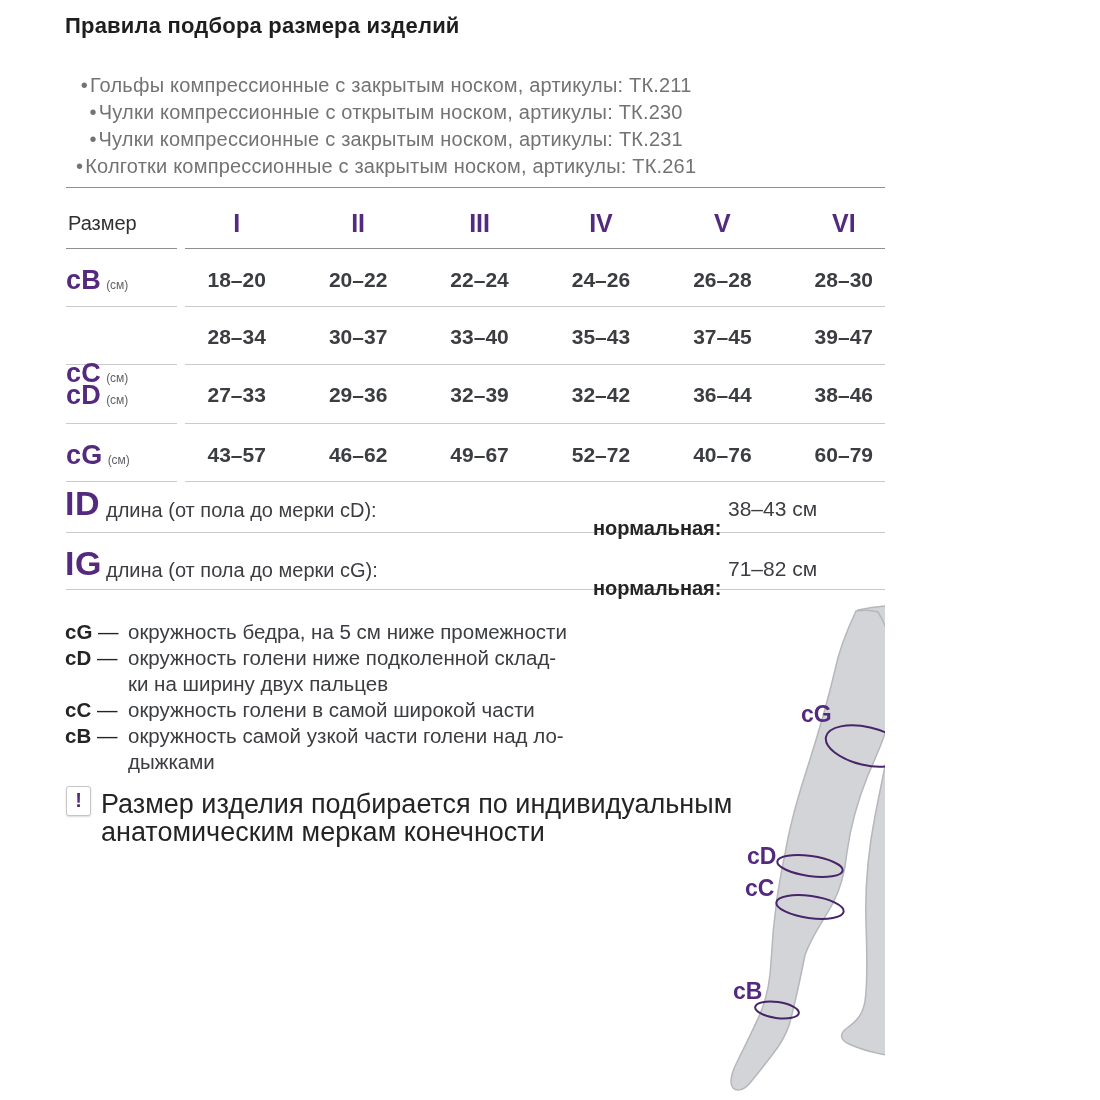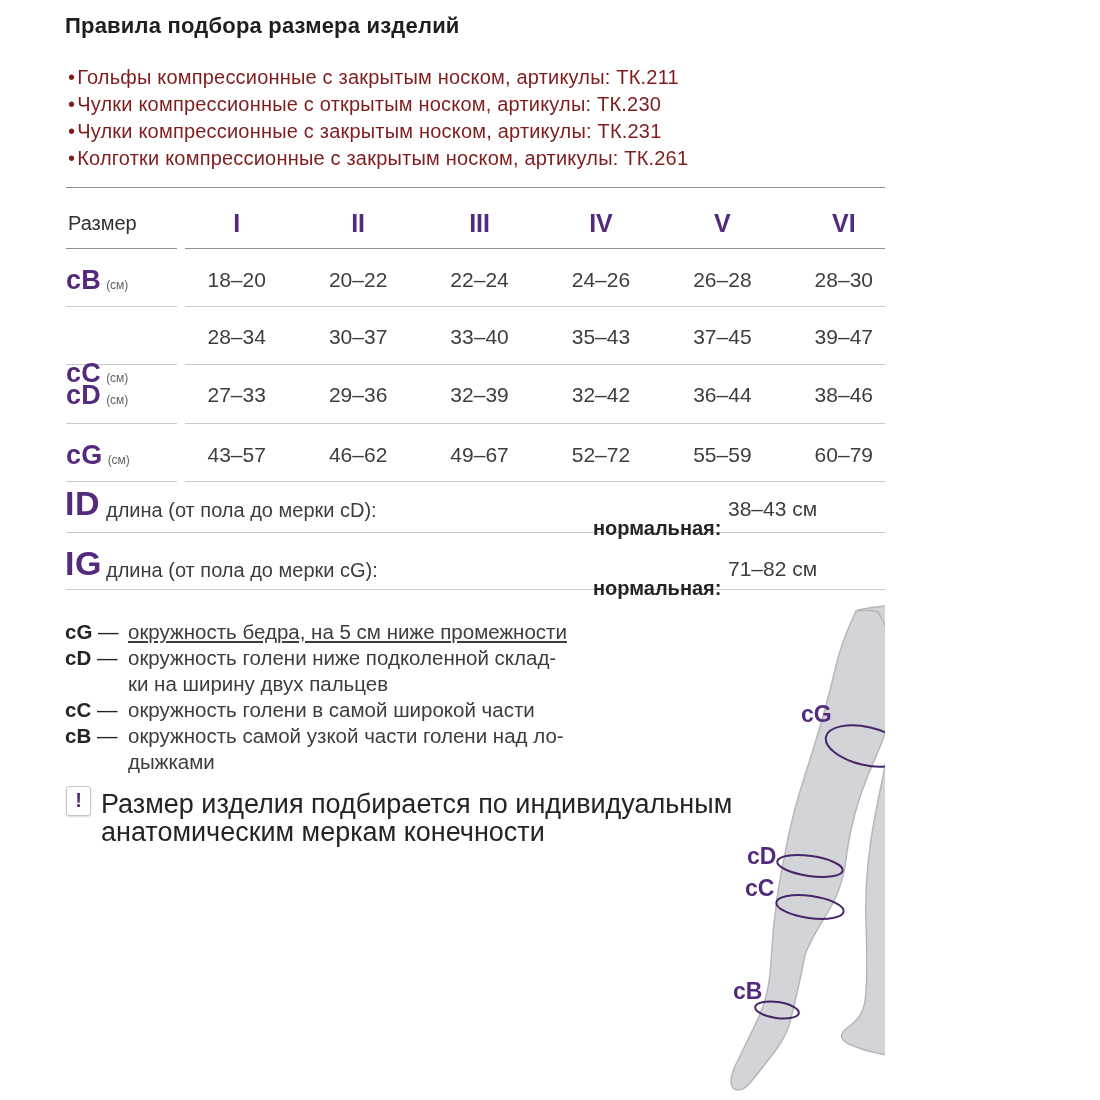--- a/index.html
+++ b/index.html
@@ -6,29 +6,29 @@
   .canvas{position:relative;width:885px;height:1100px;background:#ffffff;
           font-family:"Liberation Sans",sans-serif;overflow:hidden;}
 
   .hline{position:absolute;height:1px;}
   .hline.dark{background:#8e8e93;}
   .hline.light{background:#c9c9ce;}
 
   .title{position:absolute;left:65px;top:13px;font-size:22px;font-weight:bold;
          color:#1e1e1e;letter-spacing:.2px;}
 
-  .products{position:absolute;left:64px;top:60px;margin:4px;padding:0;list-style:none;
-            font-size:20px;line-height:27px;color:#7f1d1d;letter-spacing:.2px;}
+  .products{position:absolute;left:64px;top:60px;margin:12px;padding:0;list-style:none;
+            font-size:20px;line-height:27px;color:#737373;letter-spacing:.2px;text-align:center;}
   .products li{white-space:nowrap;}
   .products .blt{margin-right:2px;}
 
   .hdr-label{position:absolute;left:68px;top:209px;height:28px;line-height:28px;
              font-size:20px;color:#2f3033;}
   .cols{position:absolute;left:176px;width:850px;height:30px;display:flex;}
-  .cols .cell{flex:1;text-align:center;line-height:30px;}
+  .cols .cell{flex:1;text-align:center;line-height:30px;font-weight:bold;}
   .hdr-cols{top:208px;}
   .hdr-cols .cell{font-size:25px;font-weight:bold;color:#542a7e;}
 
   .row-label{position:absolute;left:66px;height:30px;line-height:30px;white-space:nowrap;}
   .row-label b{font-size:27px;color:#542a7e;letter-spacing:.3px;}
   .row-label .unit{font-size:12px;color:#606266;margin-left:5px;}
   .val-cols .cell{font-size:21px;color:#3b3d41;}
 
   .len-big{position:absolute;left:65px;font-size:34px;line-height:34px;font-weight:bold;
            color:#542a7e;letter-spacing:.5px;}
@@ -137,36 +137,36 @@
   </div>
 
   <div class="row-label" style="top:440px;">
     <b>cG</b><span class="unit">(см)</span>
   </div>
   <div class="cols val-cols" style="top:440px;">
     <div class="cell">43–57</div>
     <div class="cell">46–62</div>
     <div class="cell">49–67</div>
     <div class="cell">52–72</div>
-    <div class="cell">55–59</div>
+    <div class="cell">40–76</div>
     <div class="cell">60–79</div>
     <div class="cell">64–82</div>
   </div>
 
   <div class="len-big" style="top:486px;">ID</div>
   <div class="len-desc" style="top:498px;">длина (от пола до мерки cD):</div>
   <div class="len-norm" style="top:498px;">нормальная:</div>
   <div class="len-val" style="top:497px;">38–43 см</div>
 
   <div class="len-big" style="top:546px;">IG</div>
   <div class="len-desc" style="top:558px;">длина (от пола до мерки cG):</div>
   <div class="len-norm" style="top:558px;">нормальная:</div>
   <div class="len-val" style="top:557px;">71–82 см</div>
 
-  <div class="legend-item" style="top:619px;text-decoration:underline;">
+  <div class="legend-item" style="top:619px;">
     <span class="leg-key"><b>cG</b> <span>—</span></span>
     <span class="leg-line">окружность бедра, на 5 см ниже промежности</span>
   </div>
   <div class="legend-item" style="top:645px;">
     <span class="leg-key"><b>cD</b> <span>—</span></span>
     <span class="leg-line">окружность голени ниже подколенной склад-</span>
     <span class="leg-line">ки на ширину двух пальцев</span>
   </div>
   <div class="legend-item" style="top:697px;">
     <span class="leg-key"><b>cC</b> <span>—</span></span>

